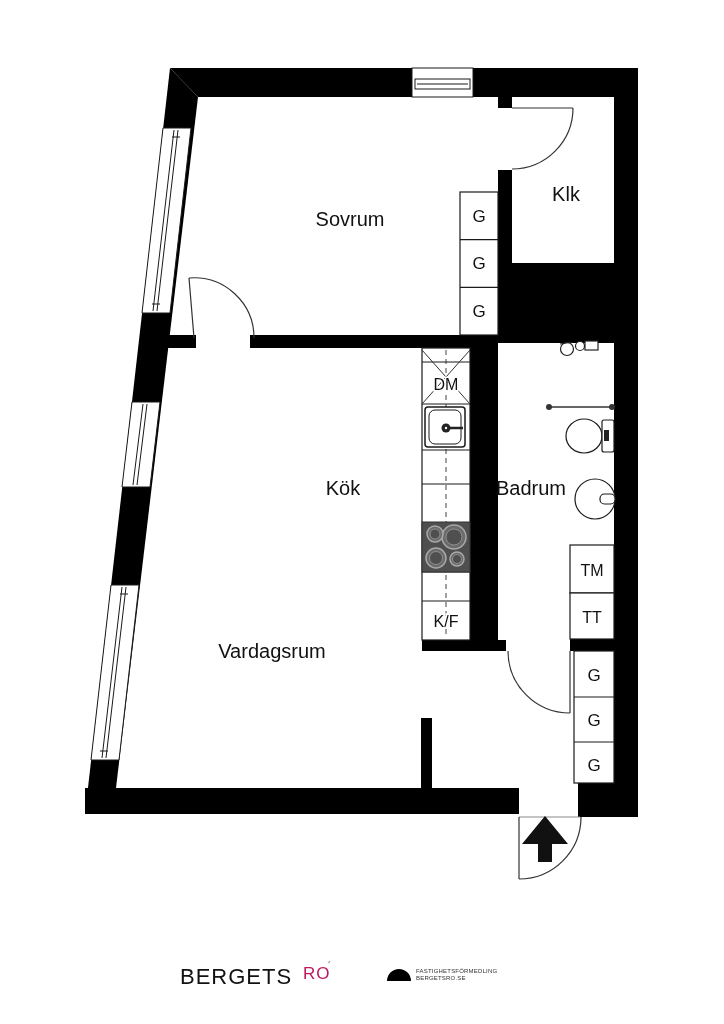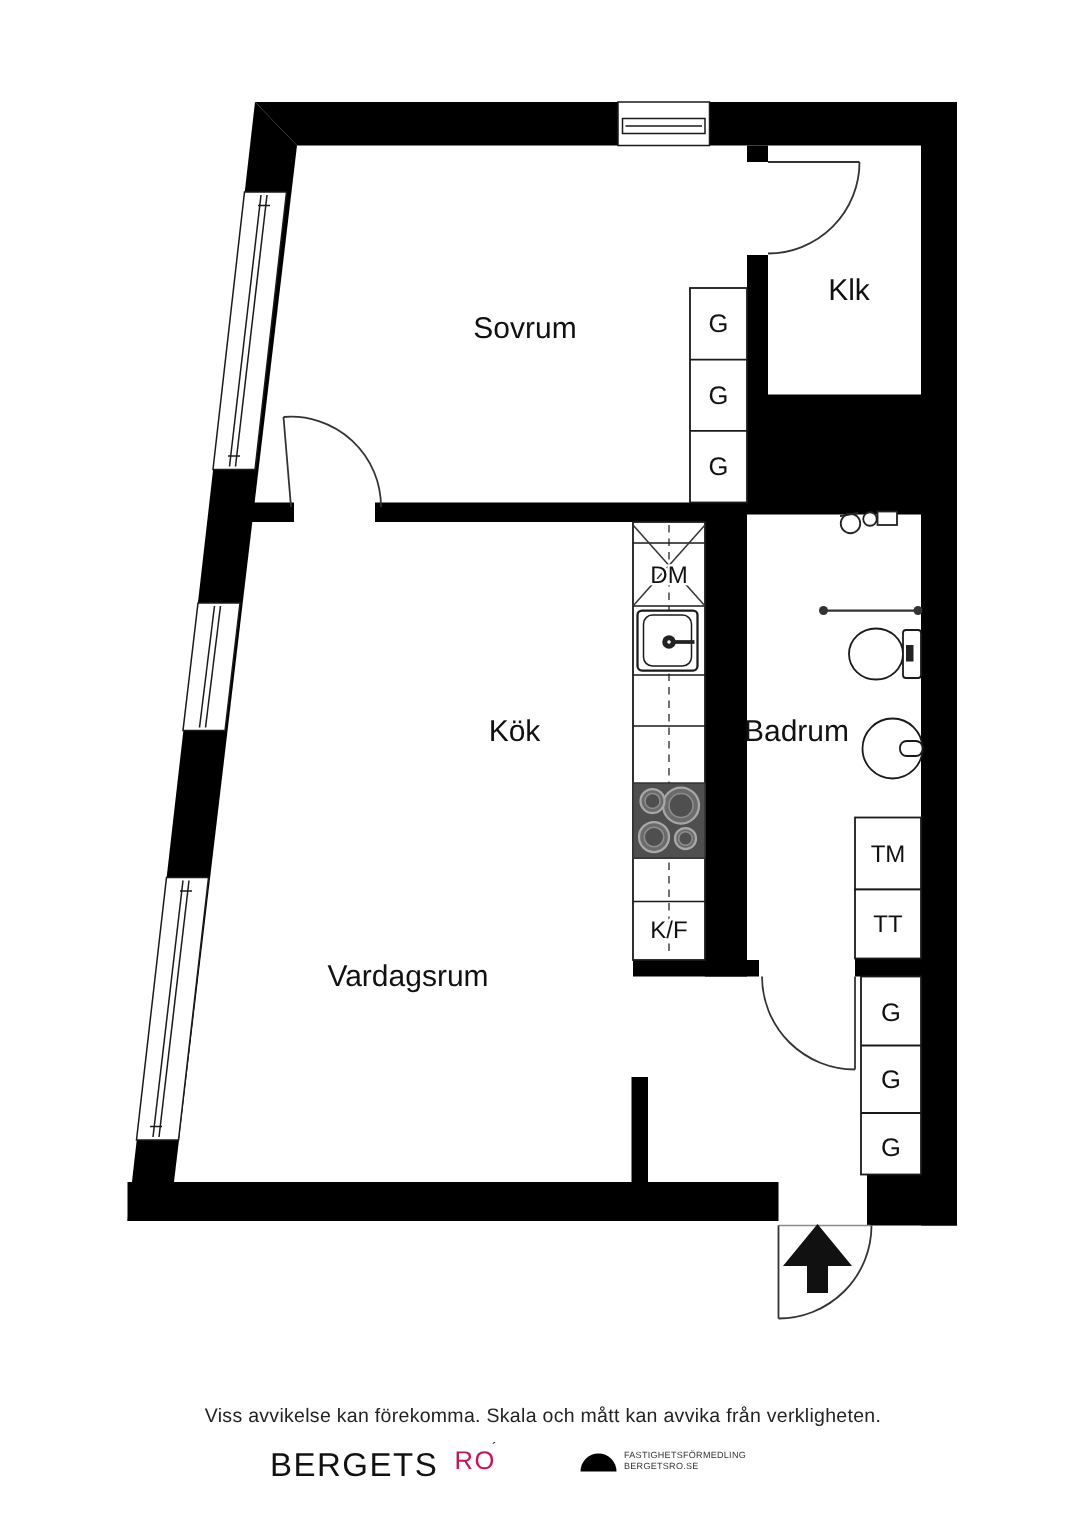--- a/index.html
+++ b/index.html
@@ -179,21 +179,20 @@
 
   <text class="room-label" x="350" y="219" text-anchor="middle" dominant-baseline="central">Sovrum</text>
   <text class="room-label" x="566" y="194" text-anchor="middle" dominant-baseline="central">Klk</text>
   <text class="room-label" x="343" y="488" text-anchor="middle" dominant-baseline="central">Kök</text>
   <text class="room-label" x="531" y="488" text-anchor="middle" dominant-baseline="central">Badrum</text>
   <text class="room-label" x="272" y="651" text-anchor="middle" dominant-baseline="central">Vardagsrum</text>
 </svg>
 
 
 <div id="footer">
-  <div id="disclaimer">Viss avvikelse kan förekomma. Skala och mått kan avvika från verkligheten.</div>
   <div id="brand-bergets">BERGETS</div>
   <div id="brand-ro">RO</div>
   <div id="brand-ro-mark">´</div>
   <div id="brand-logo-circle"></div>
   <div id="brand-logo-text">
     <div>FASTIGHETSFÖRMEDLING</div>
     <div>BERGETSRO.SE</div>
   </div>
 </div>
 

